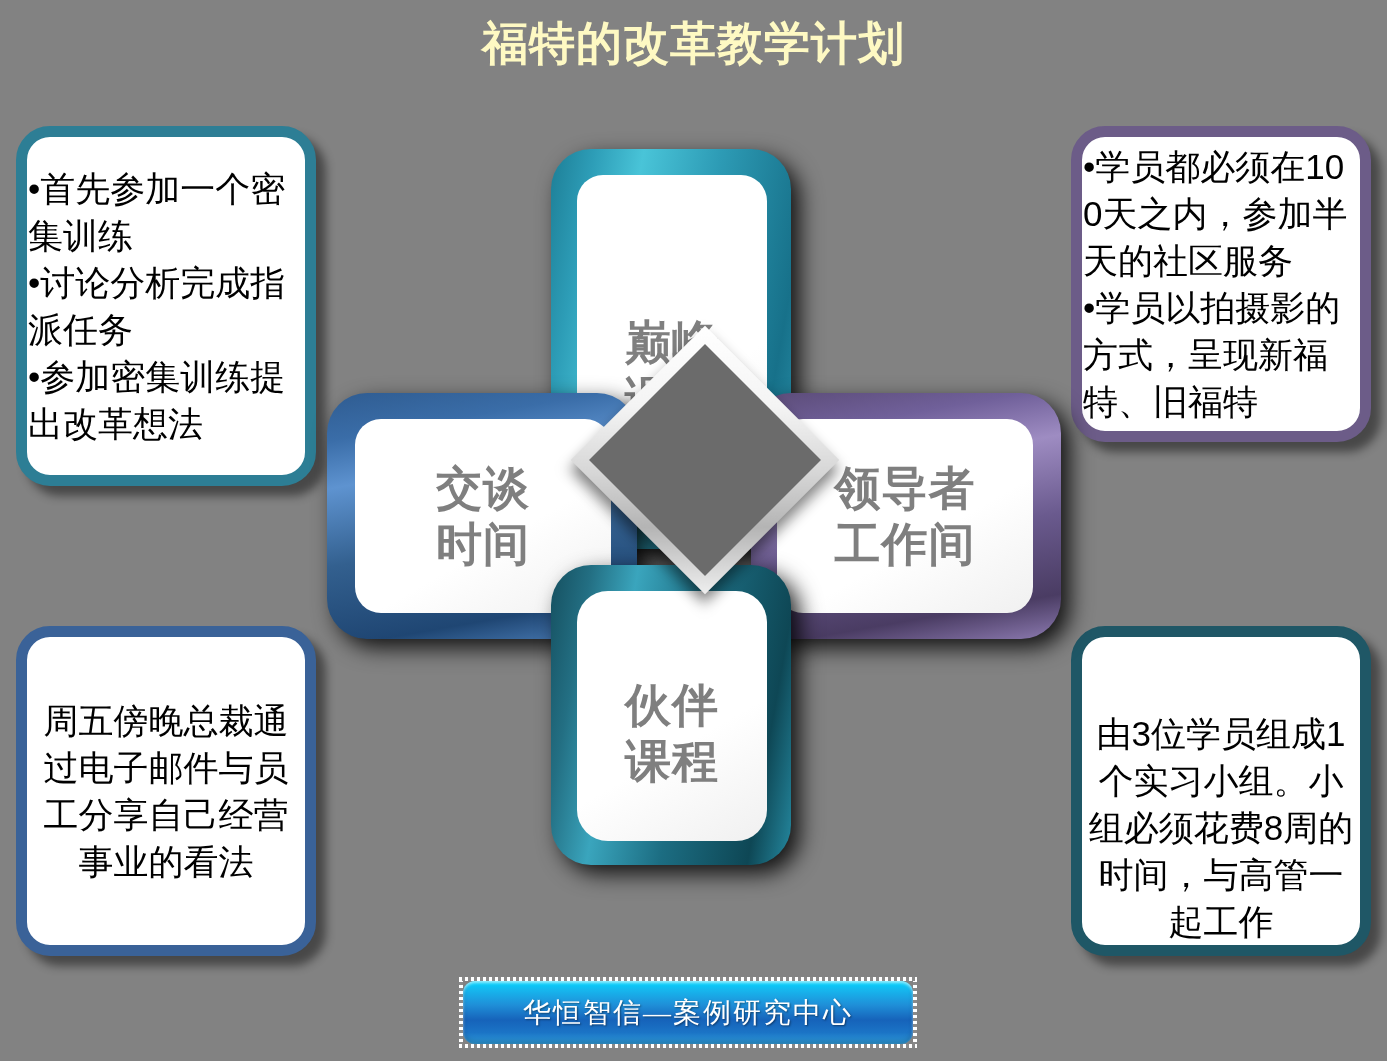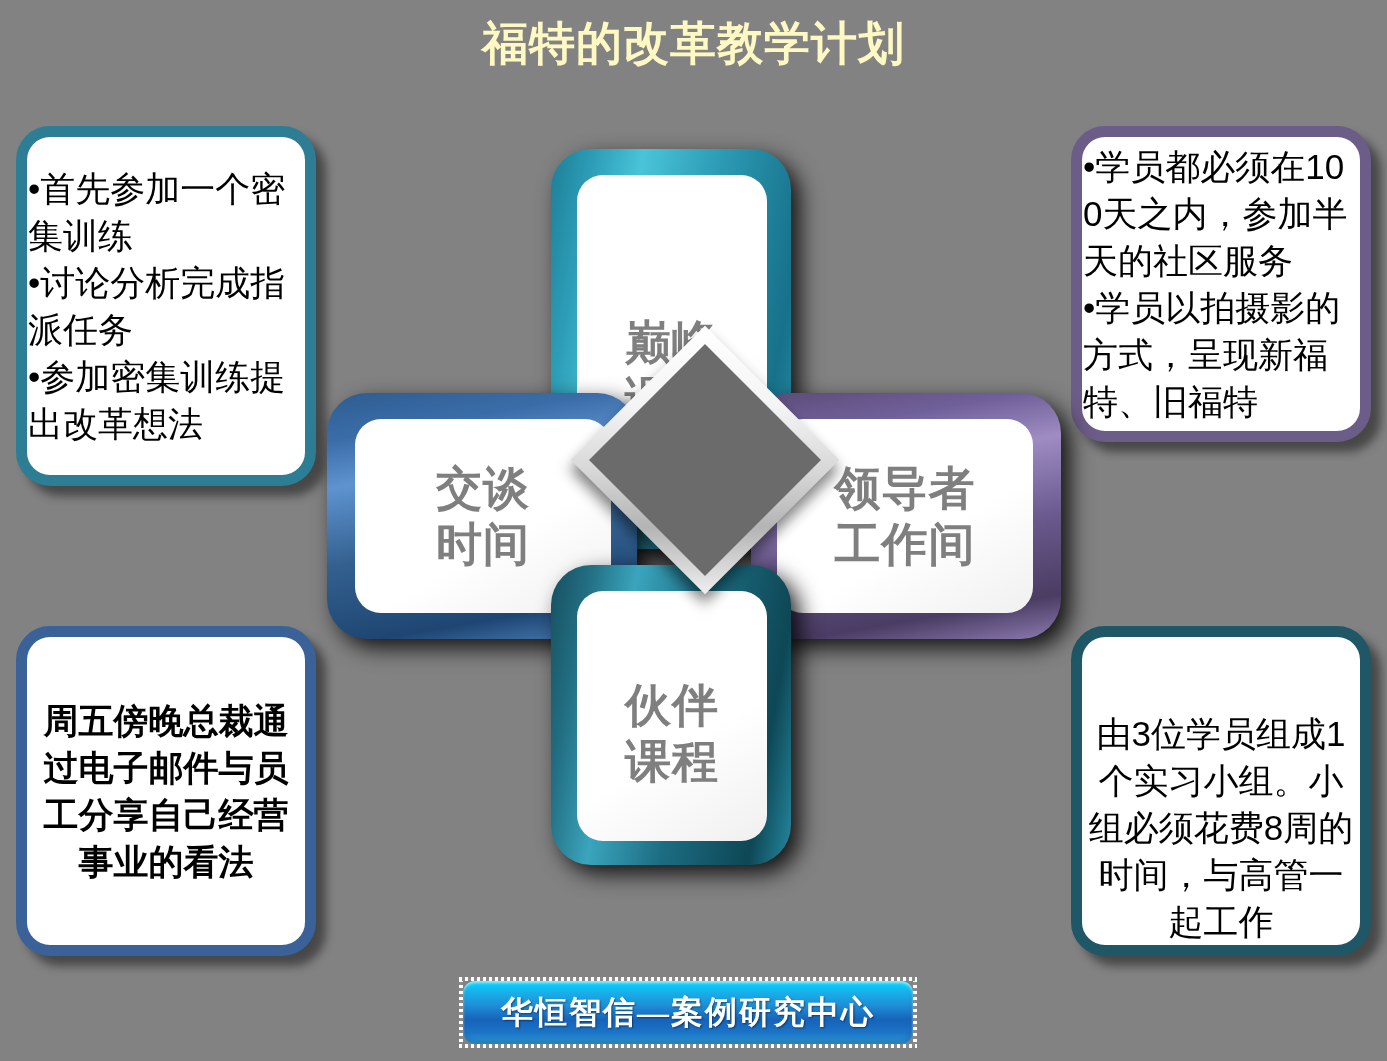--- a/index.html
+++ b/index.html
@@ -57,21 +57,21 @@
   #box-tl {
     left: 16px; top: 126px; width: 300px; height: 360px;
     border-width: 11px; border-color: #2d7e95;
   }
   #box-tr {
     left: 1071px; top: 126px; width: 300px; height: 316px;
     border-width: 11px; border-color: #6c5c88;
   }
   #box-bl {
     left: 16px; top: 626px; width: 300px; height: 330px;
-    border-width: 11px; border-color: #3a6298; font-weight: bold;
+    border-width: 11px; border-color: #3a6298;
   }
   #box-br {
     left: 1071px; top: 626px; width: 300px; height: 330px;
     border-width: 11px; border-color: #1f5766; align-items: flex-end;
   }
 
   
   .arm {
     position: absolute;
     border-radius: 40px;
@@ -104,21 +104,21 @@
   }
   #arm-top .arm-inner { left: 26px; top: 26px; right: 24px; bottom: 24px; }
   #arm-top .arm-label { margin-top: 40px; }
 
   
   #arm-bottom {
     left: 551px; top: 565px; width: 240px; height: 300px;
     background: linear-gradient(100deg, #154f5f 0%, #236f83 14%, #3aa5bd 30%, #1c6d82 55%, #0e4755 85%, #2589a0 100%);
     padding: 26px 24px;
   }
-  #arm-bottom .arm-inner { left: 26px; top: 26px; right: 24px; bottom: 24px; }
+  #arm-bottom .arm-inner { left: 26px; top: 26px; right: 24px; bottom: 24px; border-radius: 31px; }
   #arm-bottom .arm-label { margin-top: 34px; }
 
   
   #arm-left {
     left: 327px; top: 393px; width: 310px; height: 246px;
     background: linear-gradient(170deg, #2f5c91 0%, #3a6da8 16%, #5e93d0 32%, #33608f 58%, #1f4673 85%, #4f82bd 100%);
     padding: 30px 24px;
   }
   #arm-left .arm-inner { left: 28px; top: 26px; right: 26px; bottom: 26px; }
 
@@ -171,22 +171,22 @@
     box-sizing: border-box;
     border-radius: 12px;
     background: linear-gradient(180deg, #00d6ff 0%, #16b7ee 14%, #1f8fd8 38%, #1663ba 62%, #1b74c6 82%, #2e9ad8 100%);
     display: flex;
     align-items: center;
     justify-content: center;
     box-shadow: inset 0 2px 3px rgba(255,255,255,0.6), inset 0 -3px 5px rgba(0,0,0,0.18);
   }
   #banner-text {
     font-family: "Liberation Serif", "DejaVu Serif", serif;
-    font-size: 32px;
-    font-weight: bold;
+    font-size: 28px;
+    font-weight: normal;
     color: #ffffff;
     letter-spacing: 2px;
     text-shadow: 1px 1px 2px rgba(0,0,0,0.45);
     white-space: nowrap;
   }
 </style>
 </head>
 <body>
 
 <div id="slide-title">福特的改革教学计划</div>

